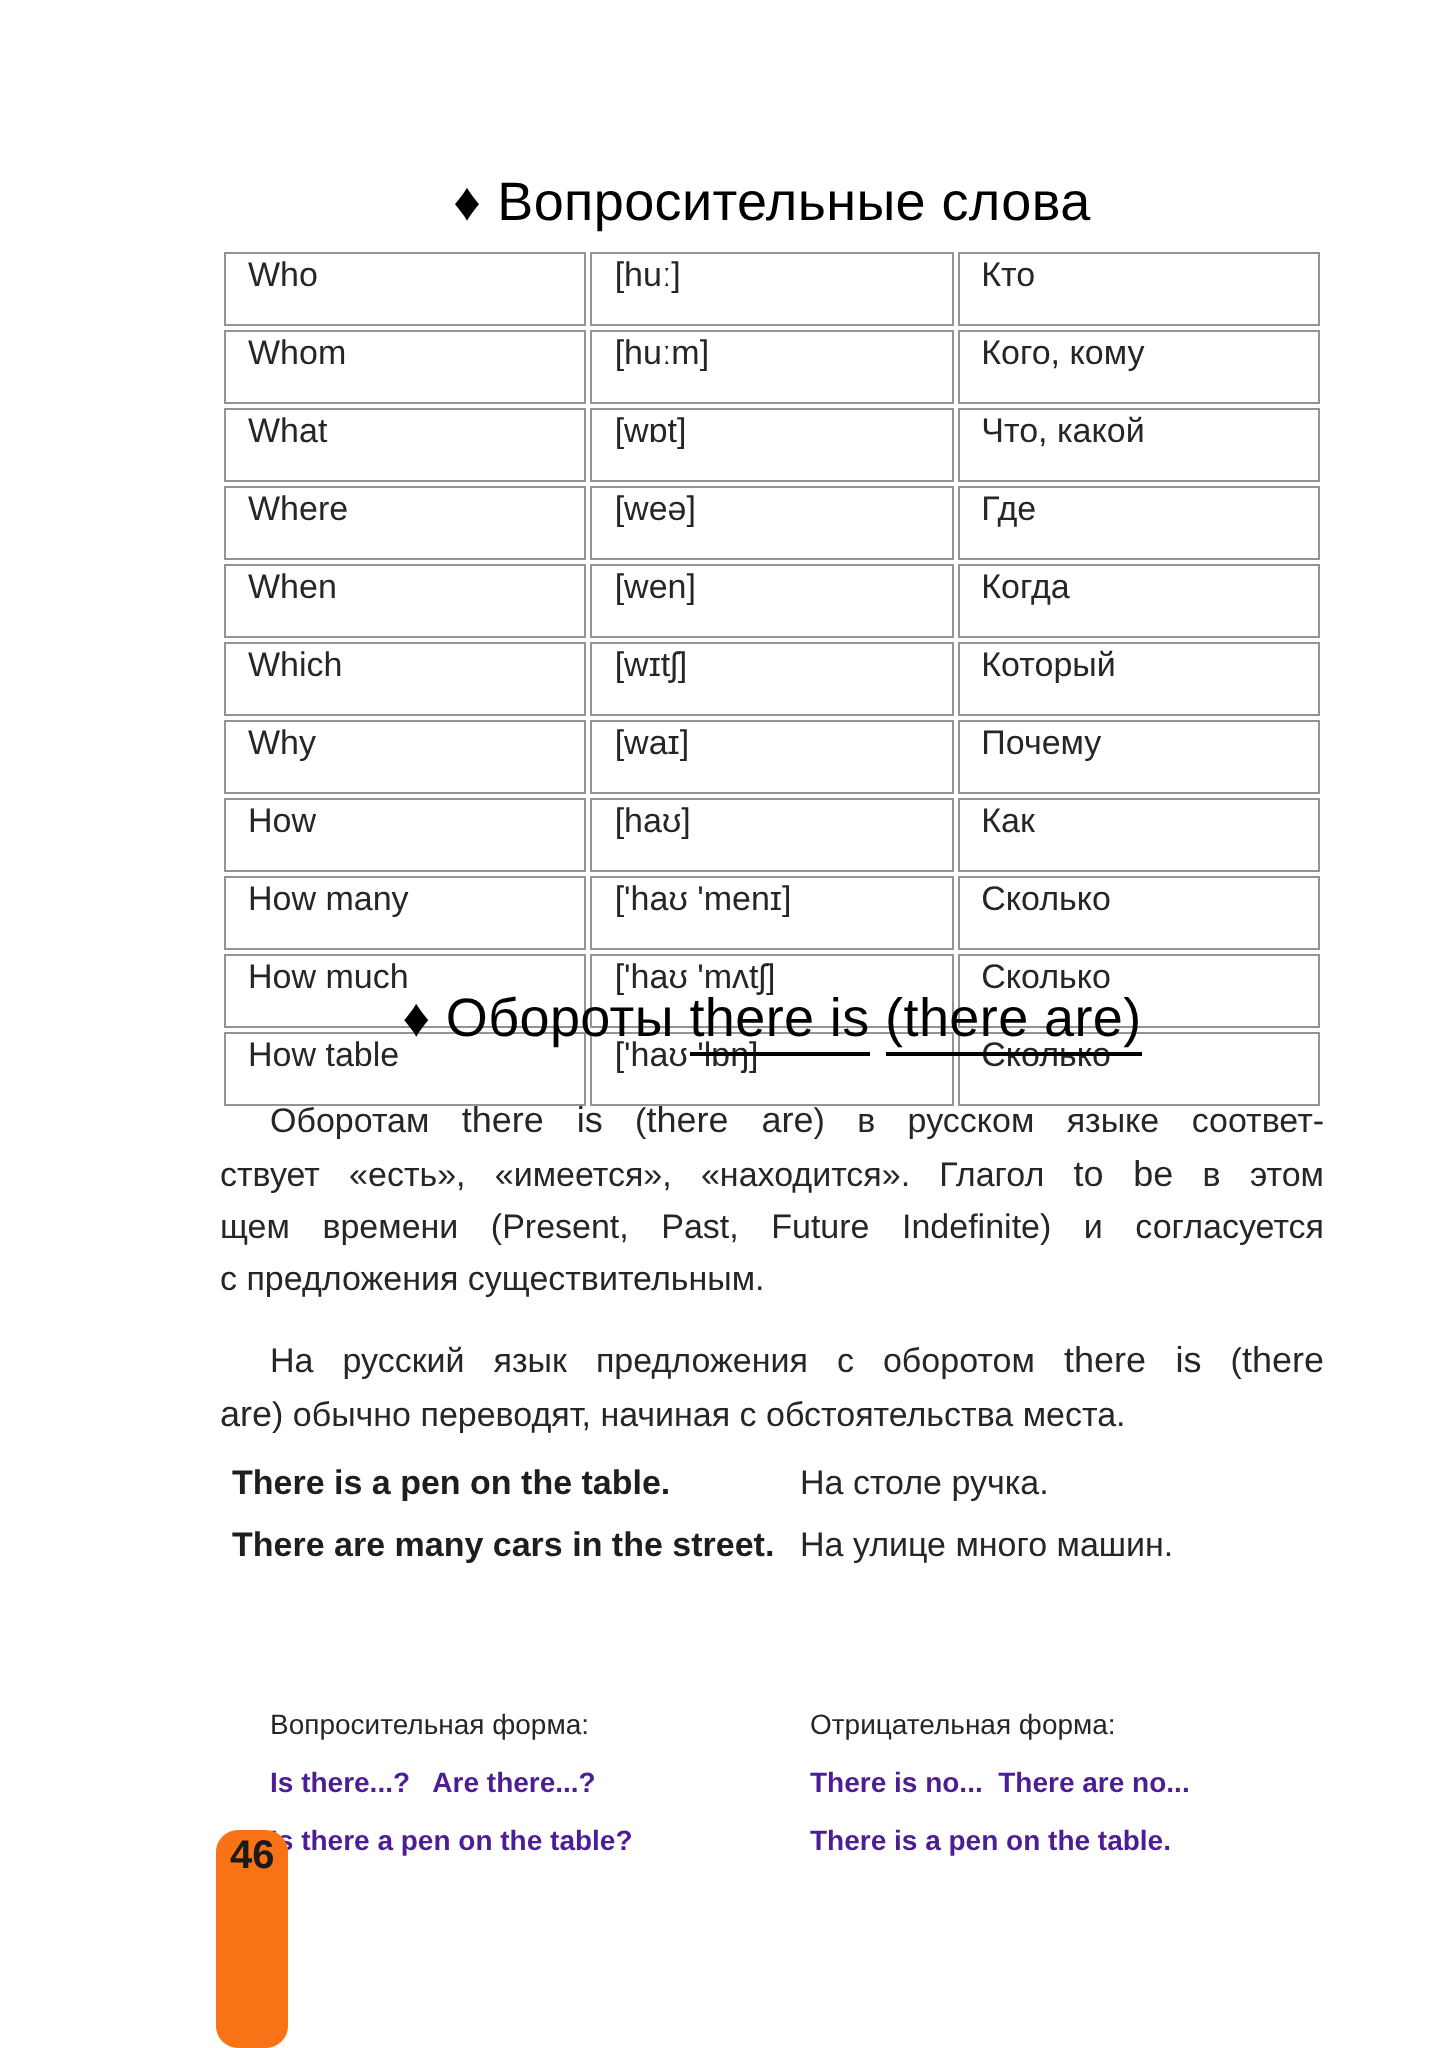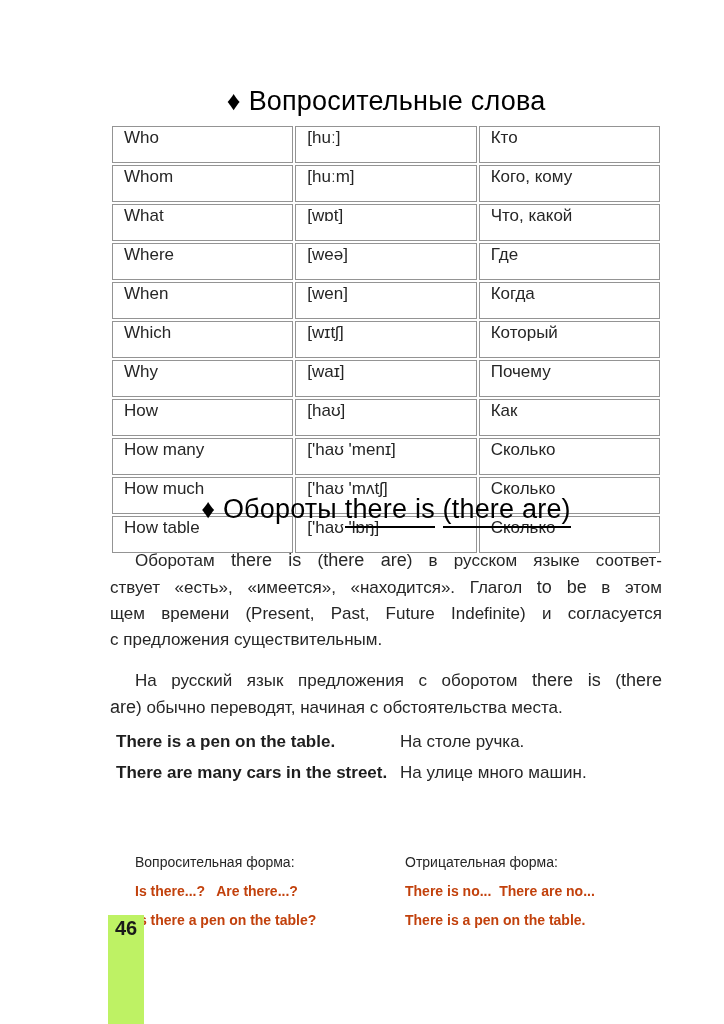--- a/index.html
+++ b/index.html
@@ -74,28 +74,29 @@
   .ex-ru { color: #262626; }
 
   
   .forms {
     position: absolute;
     top: 848px; left: 135px; width: 527px;
     font-size: 14px; line-height: 28px;
   }
   .forms-row { display: grid; grid-template-columns: 270px 1fr; align-items: start; margin-bottom: 1px; }
   .forms-cell { white-space: pre-wrap; color: #262626; }
-  .forms-cell.b { font-weight: 700; color: #c2410c; }
+  .forms-cell.b { font-weight: 700; color: #4c1d95; }
 
   
   .page-strip {
     position: absolute;
     left: 108px; top: 915px;
     width: 36px; height: 109px;
-    background: #bef264;
+    background: #f97316;
+    border-radius: 11px;
   }
   .page-number {
     position: absolute;
     left: 7px; top: 2px;
     font-size: 20px; font-weight: 700; color: #1a1a1a;
   }
 </style>
 </head>
 <body>
 

